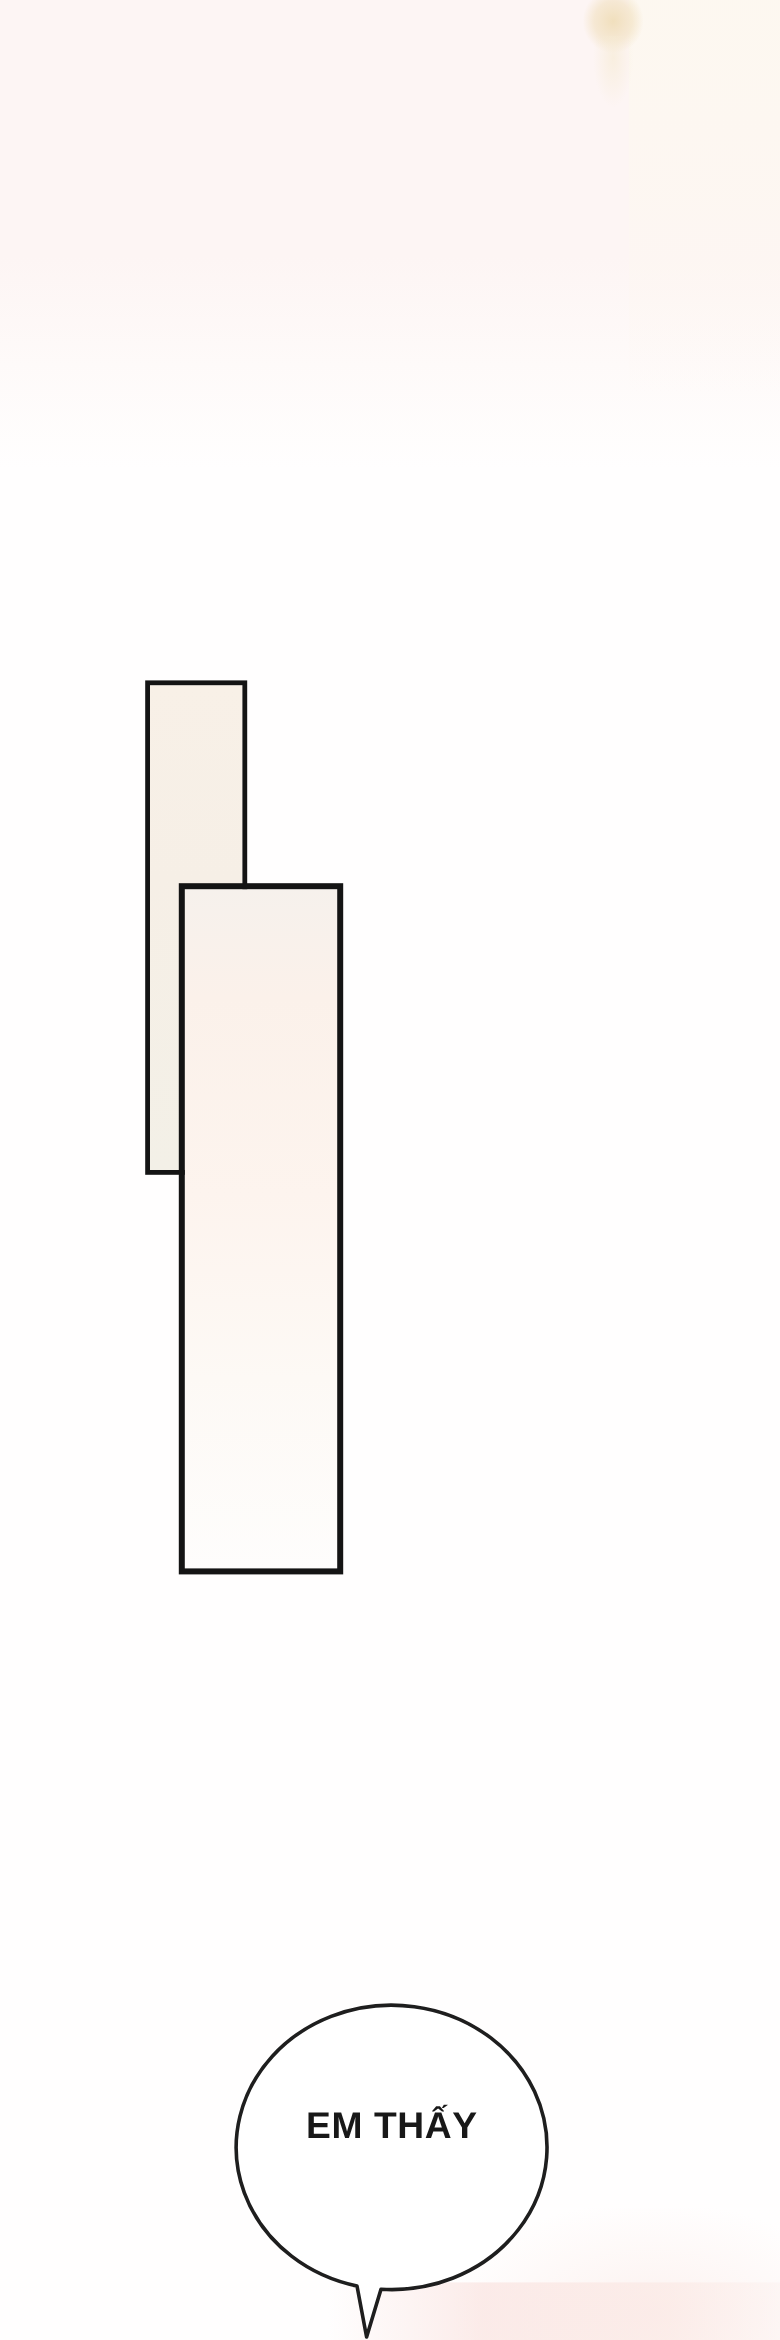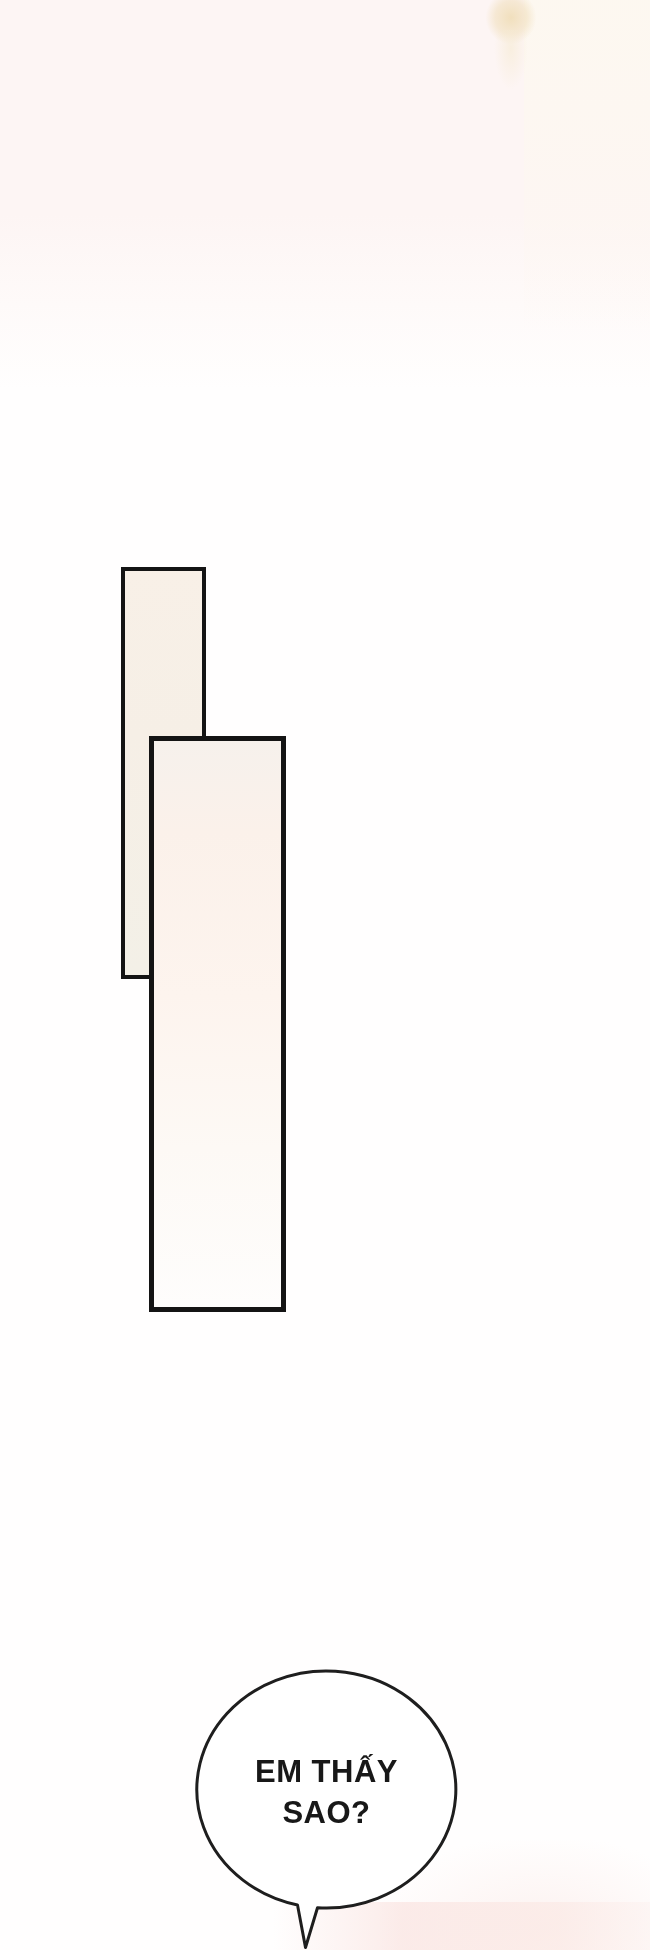--- a/index.html
+++ b/index.html
@@ -128,16 +128,15 @@
 
   <div class="bottom-right-wash"></div>
   <div class="bottom-tint"></div>
 
   <svg class="bubble-svg" viewBox="0 0 650 1950" xmlns="http://www.w3.org/2000/svg" aria-hidden="true">
     <path d="M 297.5 1905 A 129.5 118.5 0 1 1 317.5 1907.7 L 305.5 1947.5 Z" fill="#ffffff" stroke="#1e1e1e" stroke-width="3" stroke-linejoin="round"></path>
   </svg>
 
   <div class="bubble-text">
     <div>EM THẤY</div>
-    <div>SAO?</div>
   </div>
 
 </div>
 
 </body></html>

